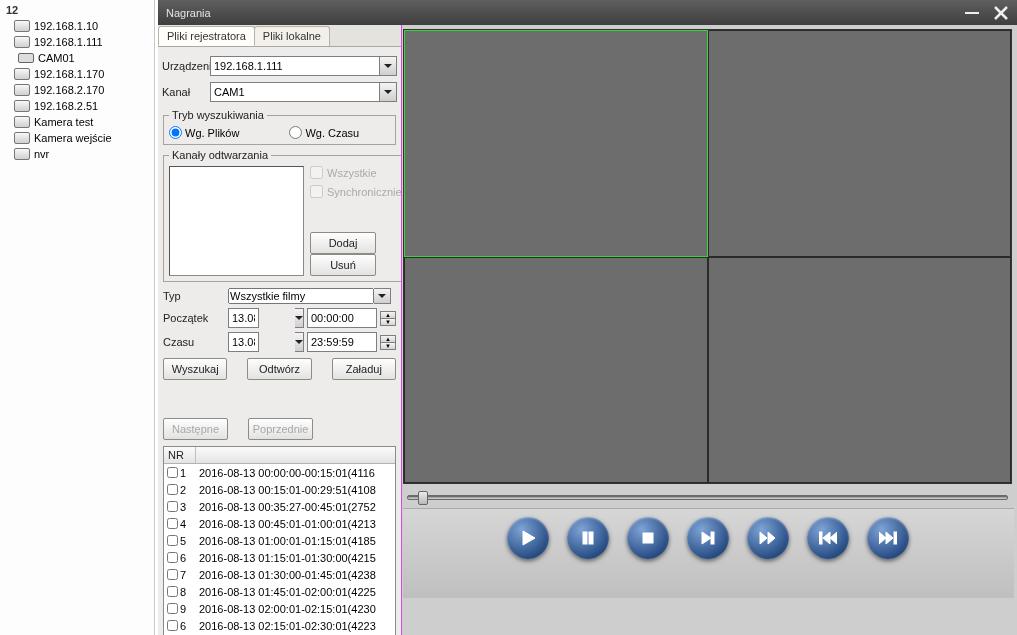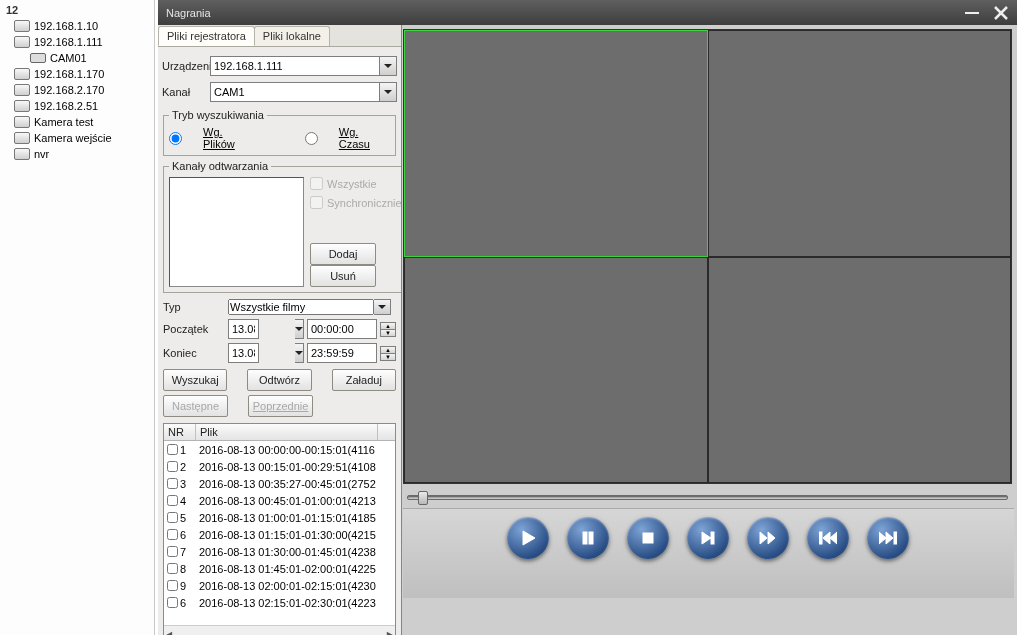--- a/index.html
+++ b/index.html
@@ -2,21 +2,21 @@
 <html><head>
 <meta charset="utf-8">
 <style>
 * { box-sizing: border-box; margin: 0; padding: 0; font-family: Tahoma, Arial, sans-serif; font-size: 11px; }
 body { width: 1017px; height: 635px; background: #fff; position: relative; overflow: hidden; }
 
 
 .tree { position: absolute; left: 0; top: 0; width: 155px; height: 635px; background: #fdfdfd; border-right: 1px solid #c9c9c9; padding: 2px 0; }
 .tree-header { font-weight: bold; padding: 2px 6px; color: #333; }
 .tree-item { display: flex; align-items: center; padding: 2px 4px 2px 14px; cursor: pointer; white-space: nowrap; }
-.tree-item.child { padding-left: 30px; text-align: center; }
+.tree-item.child { padding-left: 18px; text-align: center; }
 .tree-icon { margin-right: 4px; width: 16px; height: 12px; }
 .dev-ico { border: 1px solid #777; background: linear-gradient(#f8f8f8,#cfcfcf); border-radius: 2px; }
 .cam-ico { width: 16px; height: 10px; background: #ddd; border: 1px solid #666; border-radius: 2px; }
 .tree-item span { color: #000; }
 
 
 .mainwin { position: absolute; left: 158px; top: 0; width: 859px; height: 635px; }
 .titlebar { height: 25px; background: linear-gradient(#5f5f5f,#3e3e3e); color: #e4e4e4; display: flex; align-items: center; padding-left: 8px; font-size: 12px; }
 .titlebar .spacer { flex: 1; }
 .win-btn { width: 26px; height: 20px; margin-right: 3px; display: flex; align-items: center; justify-content: center; color: #fff; font-size: 15px; cursor: pointer; }
@@ -30,21 +30,21 @@
 .tab.active { background: #fefdf9; font-weight: normal; z-index: 2; border-bottom: 1px solid #fefdf9; }
 .form-row { display: flex; align-items: center; padding: 3px 4px; }
 .form-row label { width: 48px; color: #222; }
 .form-row select, .form-row input[type=text] { flex: 1; height: 20px; border: 1px solid #7e7e7e; background: #fff; padding: 1px 3px; font-size: 11px; }
 .select-wrap { position: relative; flex: 1; display: flex; }
 .select-btn { width: 17px; background: linear-gradient(#f4f4f4,#cfcfcf); border: 1px solid #7e7e7e; border-left: none; display: flex; align-items: center; justify-content: center; }
 .select-btn::after { content:''; border-left:4px solid transparent;border-right:4px solid transparent;border-top:4px solid #222; }
 fieldset { margin: 4px 5px; border: 1px solid #a6a39a; padding: 5px; }
 fieldset legend { color: #222; padding: 0 3px; }
 .radio-row { display: flex; gap: 50px; align-items: center; }
-.radio-item { display: flex; align-items: center; gap: 21px; text-decoration: underline; }
+.radio-item { display: flex; align-items: center; gap: 3px; }
 .radio-item input { margin: 0; }
 .chan-box { display: flex; }
 .chan-list { width: 135px; height: 110px; background: #fff; border: 1px solid #8a8a8a; border-top-color:#555; border-left-color:#555; }
 .chan-side { flex: 1; padding-left: 6px; display: flex; flex-direction: column; justify-content: space-between; }
 .check-disabled { color: #aaa; display: flex; align-items: center; gap: 4px; margin-bottom: 6px; }
 .check-disabled input { margin: 0; }
 .btn { height: 22px; background: linear-gradient(#fefefe,#e2e2e2); border: 1px solid #8e8b82; border-radius: 2px; cursor: pointer; color: #222; display:flex;align-items:center;justify-content:center; }
 .btn.disabled { color: #a8a8a8; }
 .chan-buttons .btn { width: 66px; margin-top: 0; }
 .spacer6 { height: 6px; }
@@ -238,49 +238,48 @@
           </div>
         <div class="date-input" style="max-width:70px;">
             <input value="00:00:00" style="">
           </div>
         <div class="spinner">
             <div>▲</div>
             <div>▼</div>
           </div>
       </div>
       <div class="date-row">
-        <label>Koniec</label>
+        <label>Czasu</label>
         <div class="date-input">
             <input value="13.08.2016" style="">
             <div class="select-btn"></div>
           </div>
         <div class="date-input" style="max-width:70px;">
             <input value="23:59:59" style="">
           </div>
         <div class="spinner">
             <div>▲</div>
             <div>▼</div>
           </div>
       </div>
 
       <div class="btn-row">
         <div class="btn">Wyszukaj</div>
         <div class="btn">Odtwórz</div>
         <div class="btn">Załaduj</div>
       </div>
-      <div class="btn-row" style="padding-top:0;">
+      <div class="btn-row" style="padding-top:0;margin-top:34px;">
         <div class="btn disabled" style="max-width:77px;">Następne</div>
-        <div class="btn disabled" style="max-width:77px;text-decoration:underline;">Poprzednie</div>
+        <div class="btn disabled" style="max-width:77px;">Poprzednie</div>
         <div style="flex:1"></div>
       </div>
 
       <div class="file-table">
         <div class="file-head">
           <div class="col-nr">NR</div>
-          <div class="col-file">Plik</div>
           <div class="col-sc"></div>
         </div>
         <div class="file-body" id="file-body">
             <div class="file-row">
               <div class="nr">
                 <input type="checkbox" style="">
                 <span>1</span>
               </div>
               <div class="plik">2016-08-13 00:00:00-00:15:01(4116</div>
             </div>

